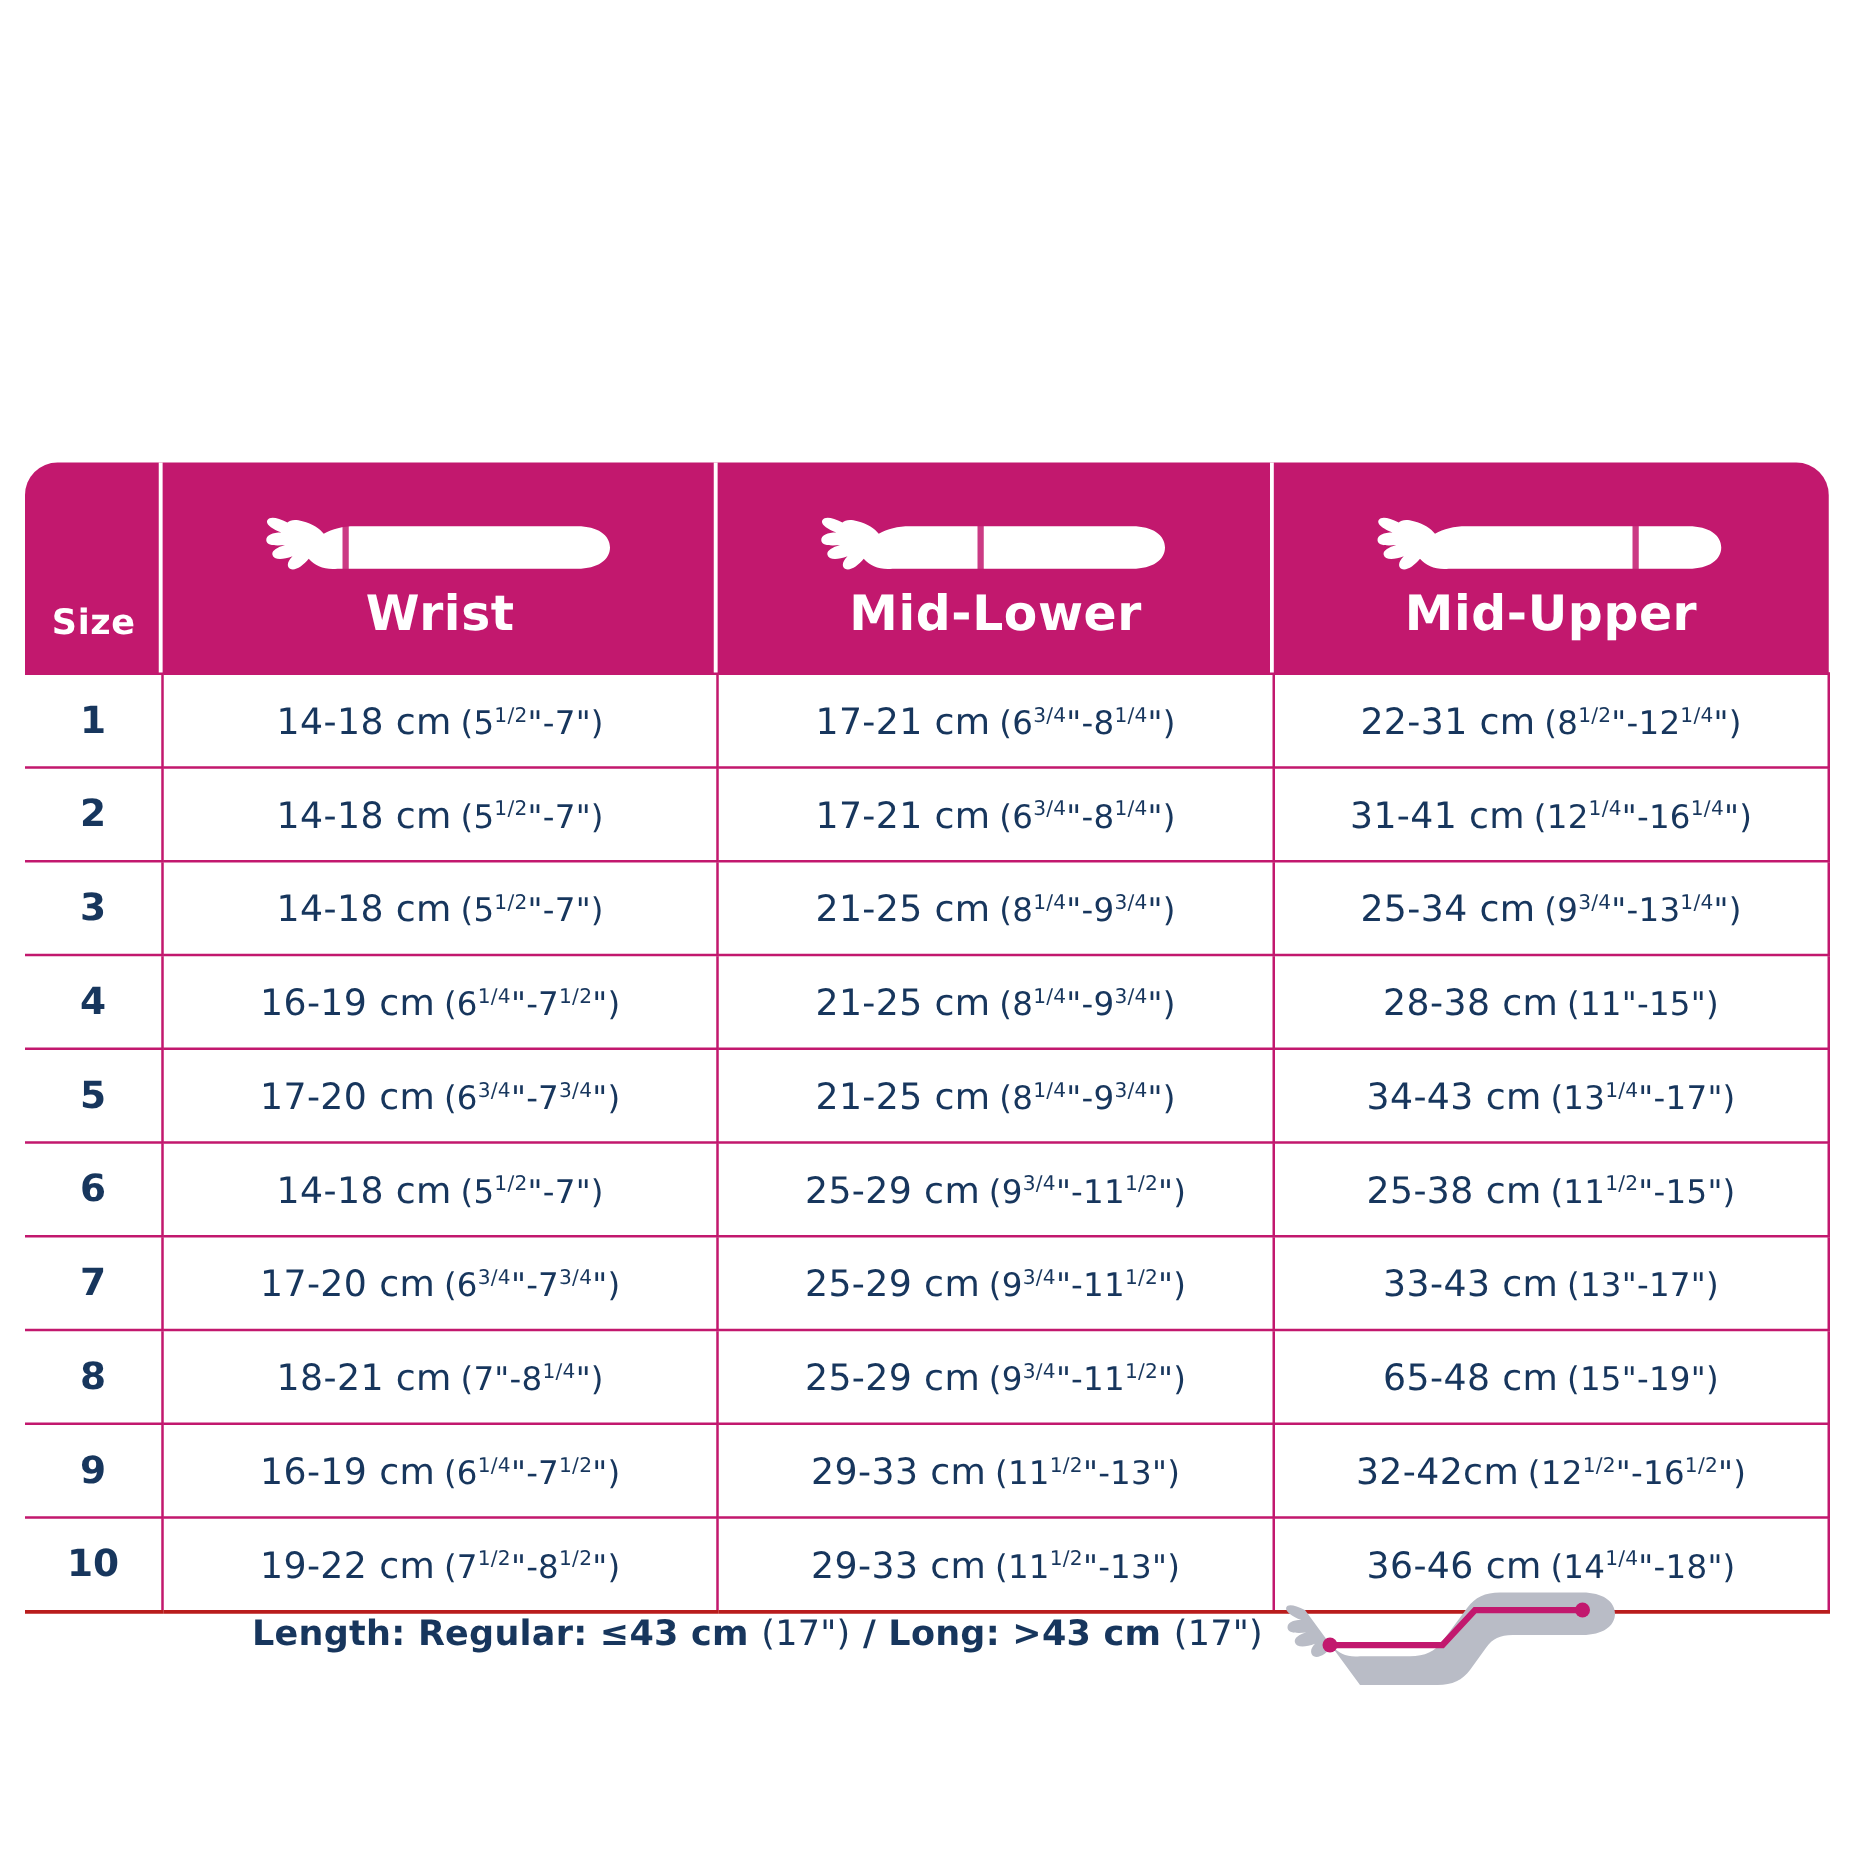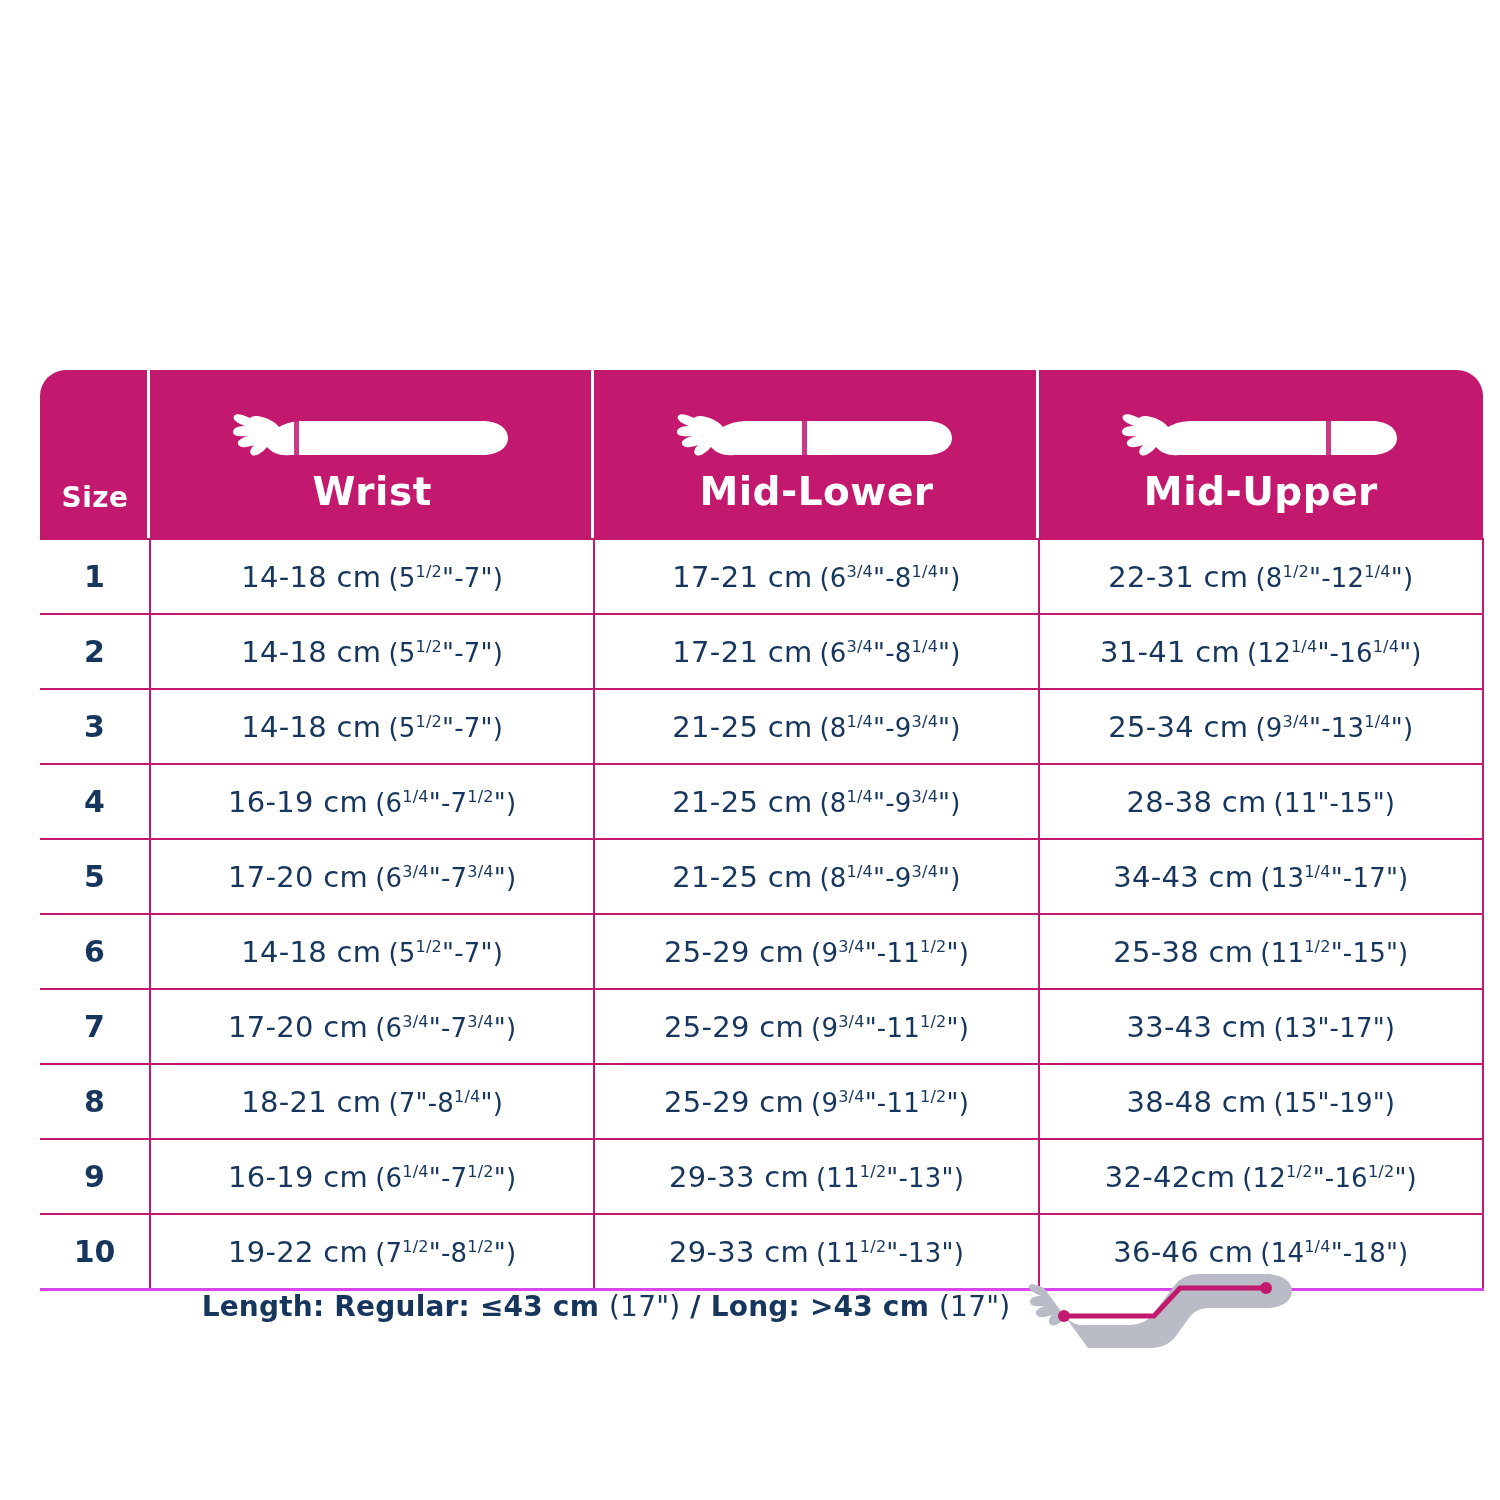--- a/index.html
+++ b/index.html
@@ -10,21 +10,21 @@
   body {
     width: 1500px;
     height: 1500px;
     font-family: "DejaVu Sans", sans-serif;
     position: relative;
     overflow: hidden;
   }
 
   .chart-wrap {
     position: absolute;
-    left: 40px;
+    left: 20px;
     top: 370px;
     width: 1444px;
   }
 
   table.size-table {
     border-collapse: collapse;
     width: 1444px;
     table-layout: fixed;
   }
 
@@ -89,21 +89,21 @@
   tbody td.size-col {
     width: 110px;
     font-size: 30px;
     font-weight: bold;
     border-left: none;
   }
   tbody tr:last-child td:last-child {
     border-bottom-right-radius: 26px;
   }
   tbody tr:last-child td {
-    border-bottom: 3px solid #d946ef;
+    border-bottom: 3px solid #b91c1c;
   }
   tbody td.meas {
     font-size: 0;
     white-space: nowrap;
   }
   .cm {
     font-size: 29px;
     font-weight: normal;
     letter-spacing: 0.3px;
   }
@@ -241,21 +241,21 @@
         <tr>
           <td class="size-col">7</td>
           <td class="meas"><span class="cm">17-20 cm</span><span class="inch"><span>(6</span><sup class="frac">3/4</sup><span>"-7</span><sup class="frac">3/4</sup><span>")</span></span></td>
           <td class="meas"><span class="cm">25-29 cm</span><span class="inch"><span>(9</span><sup class="frac">3/4</sup><span>"-11</span><sup class="frac">1/2</sup><span>")</span></span></td>
           <td class="meas"><span class="cm">33-43 cm</span><span class="inch"><span>(13</span><span>"-17</span><span>")</span></span></td>
         </tr>
         <tr>
           <td class="size-col">8</td>
           <td class="meas"><span class="cm">18-21 cm</span><span class="inch"><span>(7</span><span>"-8</span><sup class="frac">1/4</sup><span>")</span></span></td>
           <td class="meas"><span class="cm">25-29 cm</span><span class="inch"><span>(9</span><sup class="frac">3/4</sup><span>"-11</span><sup class="frac">1/2</sup><span>")</span></span></td>
-          <td class="meas"><span class="cm">38-48 cm</span><span class="inch"><span>(15</span><span>"-19</span><span>")</span></span></td>
+          <td class="meas"><span class="cm">65-48 cm</span><span class="inch"><span>(15</span><span>"-19</span><span>")</span></span></td>
         </tr>
         <tr>
           <td class="size-col">9</td>
           <td class="meas"><span class="cm">16-19 cm</span><span class="inch"><span>(6</span><sup class="frac">1/4</sup><span>"-7</span><sup class="frac">1/2</sup><span>")</span></span></td>
           <td class="meas"><span class="cm">29-33 cm</span><span class="inch"><span>(11</span><sup class="frac">1/2</sup><span>"-13</span><span>")</span></span></td>
           <td class="meas"><span class="cm">32-42cm</span><span class="inch"><span>(12</span><sup class="frac">1/2</sup><span>"-16</span><sup class="frac">1/2</sup><span>")</span></span></td>
         </tr>
         <tr>
           <td class="size-col">10</td>
           <td class="meas"><span class="cm">19-22 cm</span><span class="inch"><span>(7</span><sup class="frac">1/2</sup><span>"-8</span><sup class="frac">1/2</sup><span>")</span></span></td>

